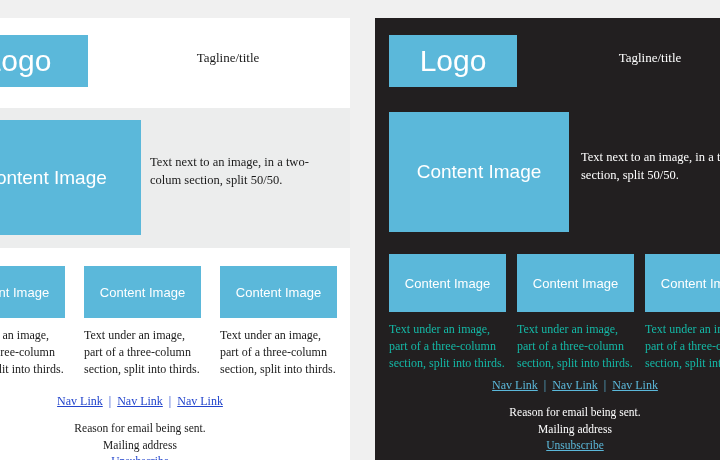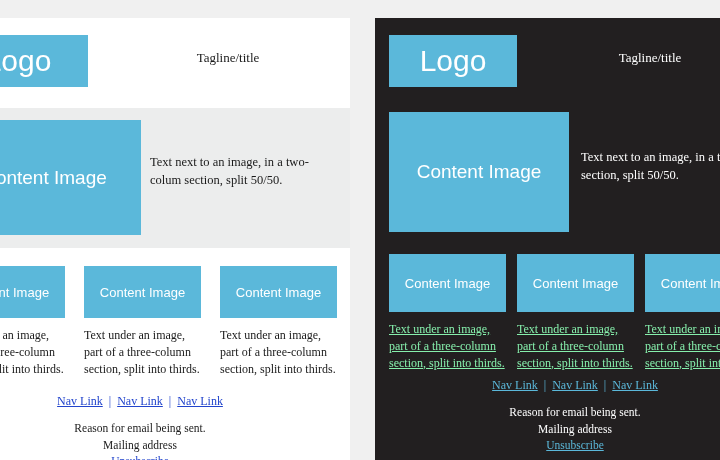--- a/index.html
+++ b/index.html
@@ -242,24 +242,23 @@
     font-size: 13px;
     font-weight: 300;
     display: flex;
     align-items: center;
     justify-content: center;
   }
   .panel-dark .third .cap {
     margin-top: 9px;
     font-size: 12px;
     line-height: 1.4;
-    color: #86efac;
+    color: #14b8a6;
     font-family: "Liberation Serif", serif;
     white-space: nowrap;
-    text-decoration: underline;
   }
   .panel-dark .footer {
     margin-top: 2px;
     text-align: center;
     width: 400px;
     font-family: "Liberation Serif", serif;
   }
   .panel-dark .navrow { font-size: 12px; }
   .panel-dark .navrow a {
     color: #5bb8da;

